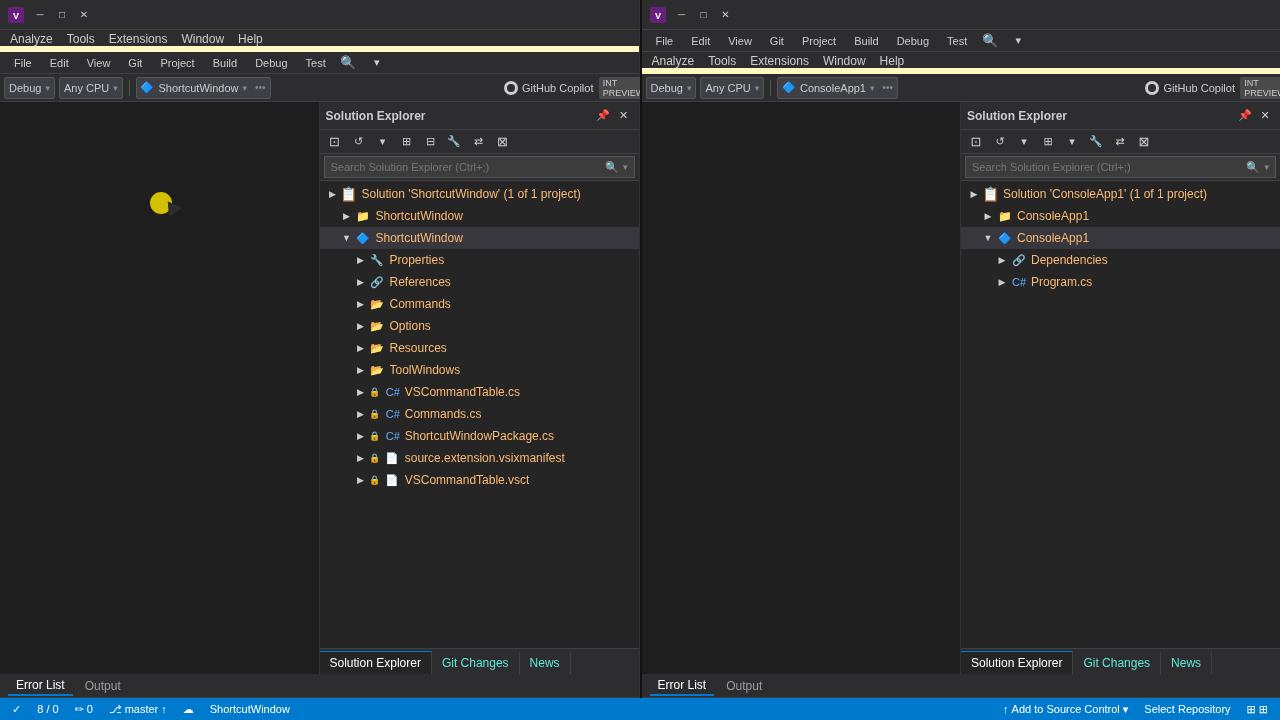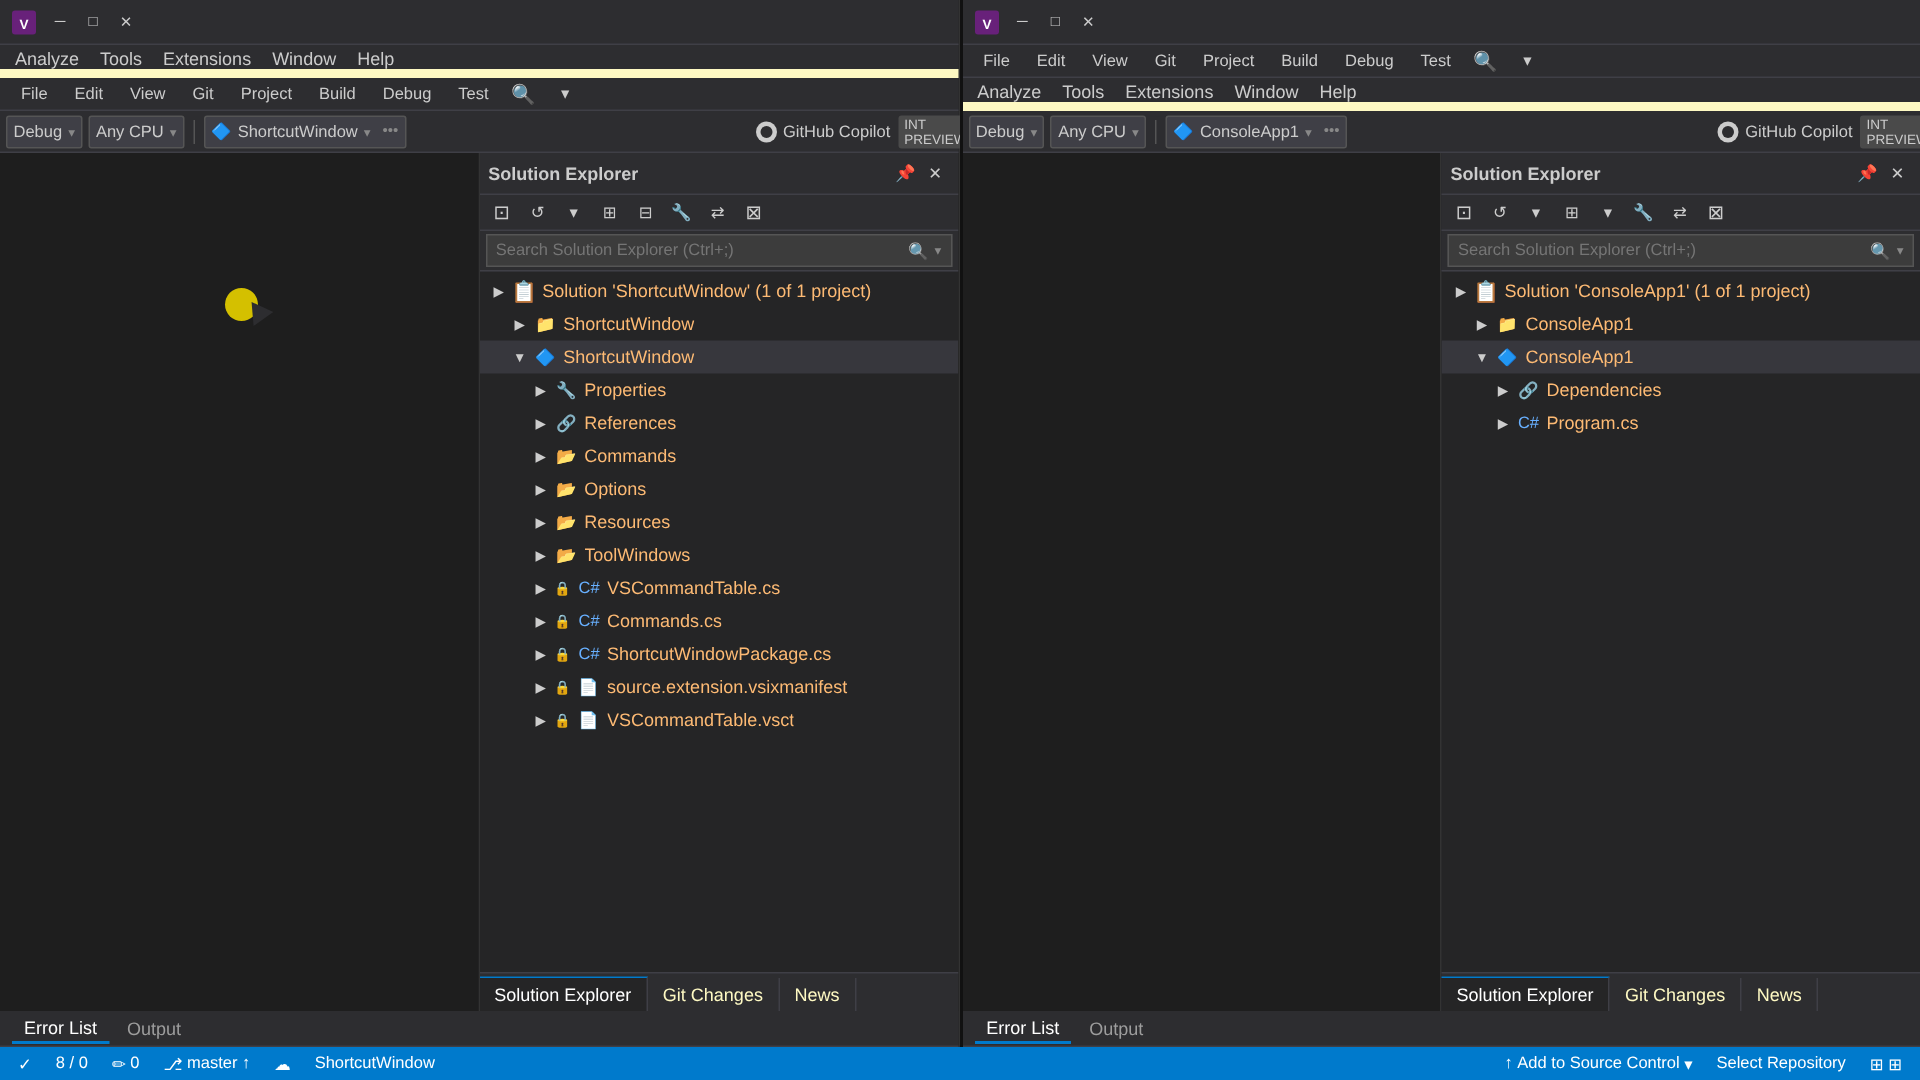--- a/index.html
+++ b/index.html
@@ -306,21 +306,21 @@
       background: #2d2d30;
       border-top: 1px solid #3f3f46;
       height: 26px;
       align-items: flex-end;
     }
 
     .se-tab {
       padding: 4px 10px;
       font-size: 12px;
       cursor: pointer;
-      color: #fef9c3;
+      color: #5eead4;
       border-right: 1px solid #3f3f46;
     }
 
     .se-tab.active {
       color: #ffffff;
       background: #252526;
       border-top: 1px solid #007acc;
     }
 
     .output-tabs {

